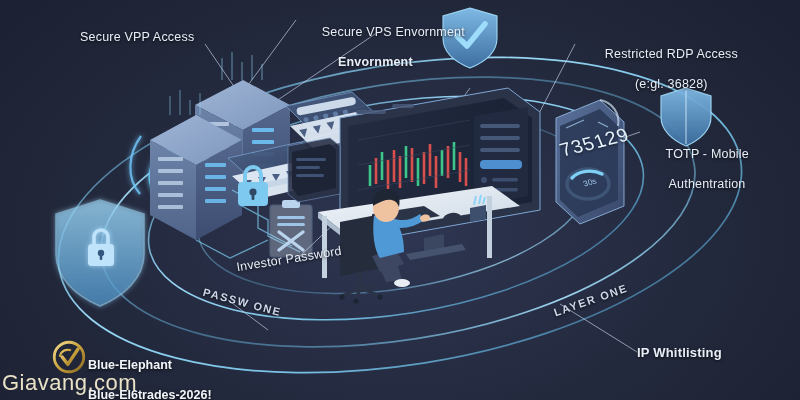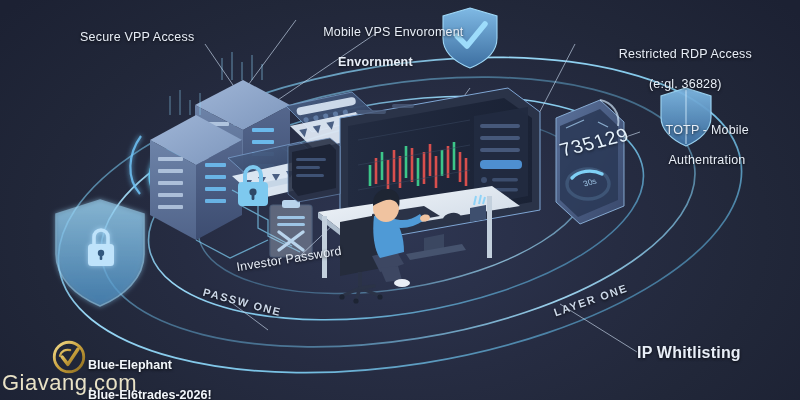--- a/index.html
+++ b/index.html
@@ -10,21 +10,21 @@
       radial-gradient(ellipse 520px 340px at 50% 58%, #2e3652 0%, #262c42 42%, #212739 70%, #1c2133 100%);
   }
   
   .rings{position:absolute;left:0;top:0;width:800px;height:400px;pointer-events:none;}
   
   .lbl{
     position:absolute;color:#e8eef7;font-size:12.5px;line-height:15px;
     letter-spacing:.2px;text-shadow:0 1px 3px rgba(0,0,0,.75);white-space:pre;
   }
   .lbl.c{text-align:center;}
-  .lbl.bold{font-weight:bold;font-size:16px;}
+  .lbl.bold{font-weight:bold;font-size:13px;}
   .ringtxt{
     position:absolute;color:#ccd8e8;font-size:11px;letter-spacing:1.6px;
     font-weight:bold;text-shadow:0 1px 3px rgba(0,0,0,.8);white-space:pre;
   }
   
   .art{position:absolute;left:0;top:0;width:800px;height:400px;}
   
   #wm-logo{position:absolute;left:52px;top:340px;width:34px;height:34px;}
   #wm-text{
     position:absolute;left:2px;top:370px;font-size:22px;letter-spacing:.5px;
@@ -381,31 +381,31 @@
       <ellipse cx="425" cy="218" rx="5" ry="3.5" fill="#f0c3a0" transform="rotate(-12 425 218)"></ellipse>
       <path d="M380,268 L398,266 L402,280 L386,282 Z" fill="#3d4762"></path>
       <ellipse cx="402" cy="283" rx="8" ry="4" fill="#e9eef5"></ellipse>
     </g>
 
   </svg>
 
   <div class="lbl" style="left:80px;top:30px;">Secure VPP Access</div>
 
   <div class="lbl c" style="left:296px;top:10px;width:180px;">
-    <span>Mobile VPS Envoroment</span><br>
+    <span>Secure VPS Envornment</span><br>
     <span style="margin-left:-36px;display:inline-block;font-weight:bold;">Envornment</span>
   </div>
 
 
-  <div class="lbl c" style="left:602px;top:32px;width:152px;">
+  <div class="lbl c" style="left:588px;top:32px;width:152px;">
     <span>Restricted RDP Access</span><br>
     <span>(e:gl. 36828)</span>
   </div>
 
-  <div class="lbl c" style="left:650px;top:108px;width:100px;">
+  <div class="lbl c" style="left:650px;top:132px;width:100px;">
     <span>TOTP - Mobile</span><br>
     <span>Authentration</span>
   </div>
 
   <div class="lbl" style="left:236px;top:252px;transform:rotate(-9deg);">Investor Password</div>
 
   <div class="lbl bold" style="left:637px;top:345px;">IP Whitlisting</div>
 
   <div class="ringtxt" style="left:202px;top:296px;transform:rotate(15deg);">PASSW ONE</div>
   <div class="ringtxt" style="left:552px;top:294px;transform:rotate(-19deg);">LAYER ONE</div>

